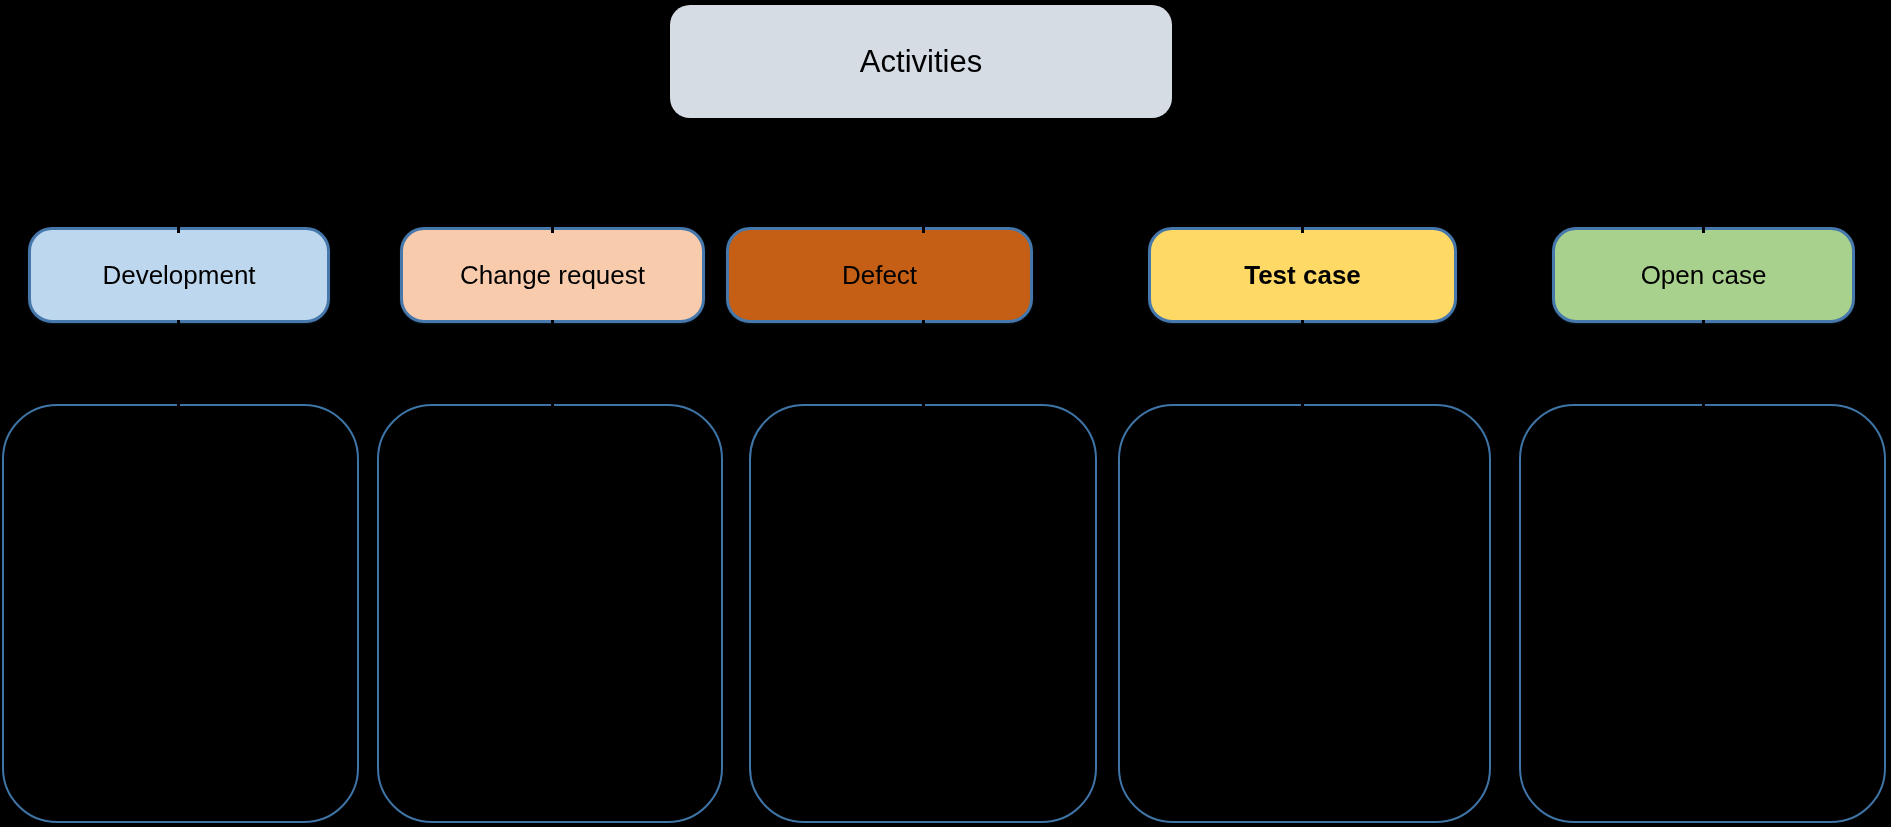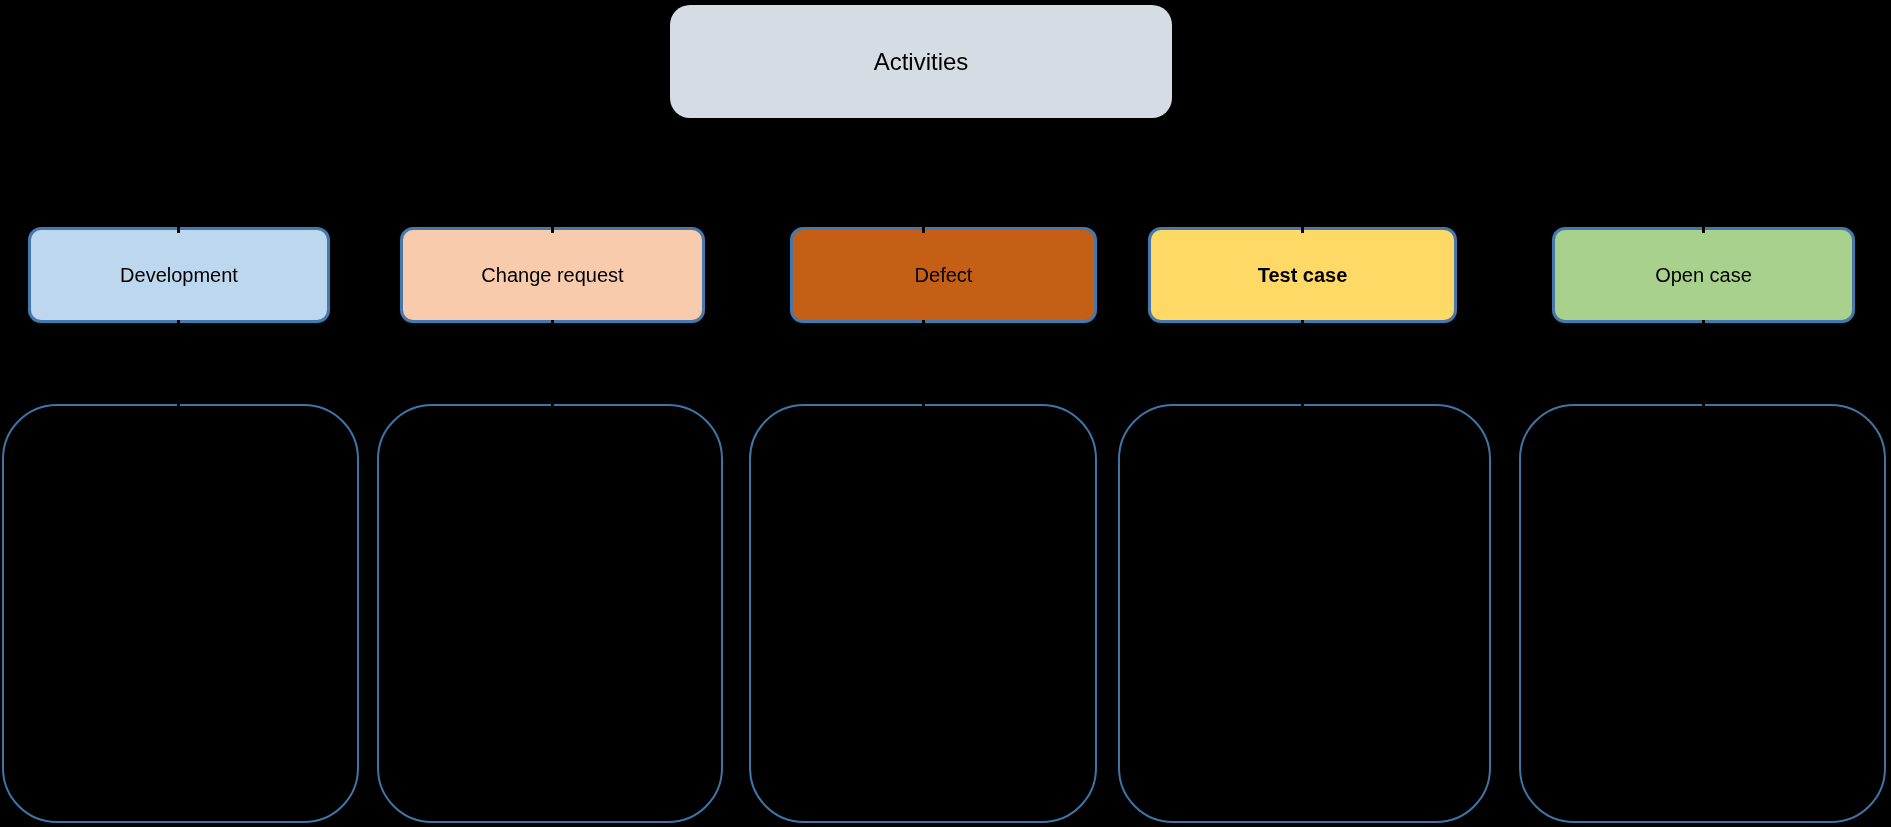--- a/index.html
+++ b/index.html
@@ -22,43 +22,43 @@
     position: absolute;
     left: 670px;
     top: 5px;
     width: 502px;
     height: 113px;
     background: #D6DCE4;
     border-radius: 20px;
     display: flex;
     align-items: center;
     justify-content: center;
-    font-size: 24px;
+    font-size: 31px;
     color: #000000;
     z-index: 2;
   }
   
   .cat-node {
     position: absolute;
     top: 227px;
     height: 96px;
     border: 3px solid #4678AC;
-    border-radius: 13px;
+    border-radius: 24px;
     box-sizing: border-box;
     display: flex;
     align-items: center;
     justify-content: center;
-    font-size: 20px;
+    font-size: 26px;
     color: #000000;
     z-index: 2;
     box-shadow: 0 1px 2px rgba(20,40,60,0.55);
   }
   .cat-development   { left: 28px;   width: 302px; }
   .cat-change-request{ left: 400px;  width: 305px; }
-  .cat-defect        { left: 790px;  width: 307px; }
+  .cat-defect        { left: 726px;  width: 307px; }
   .cat-test-case     { left: 1148px; width: 309px; }
   .cat-open-issue    { left: 1552px; width: 303px; }
   
   .bucket {
     position: absolute;
     top: 404px;
     height: 419px;
     border: 2.5px solid #3E74A6;
     border-radius: 55px;
     box-sizing: border-box;

